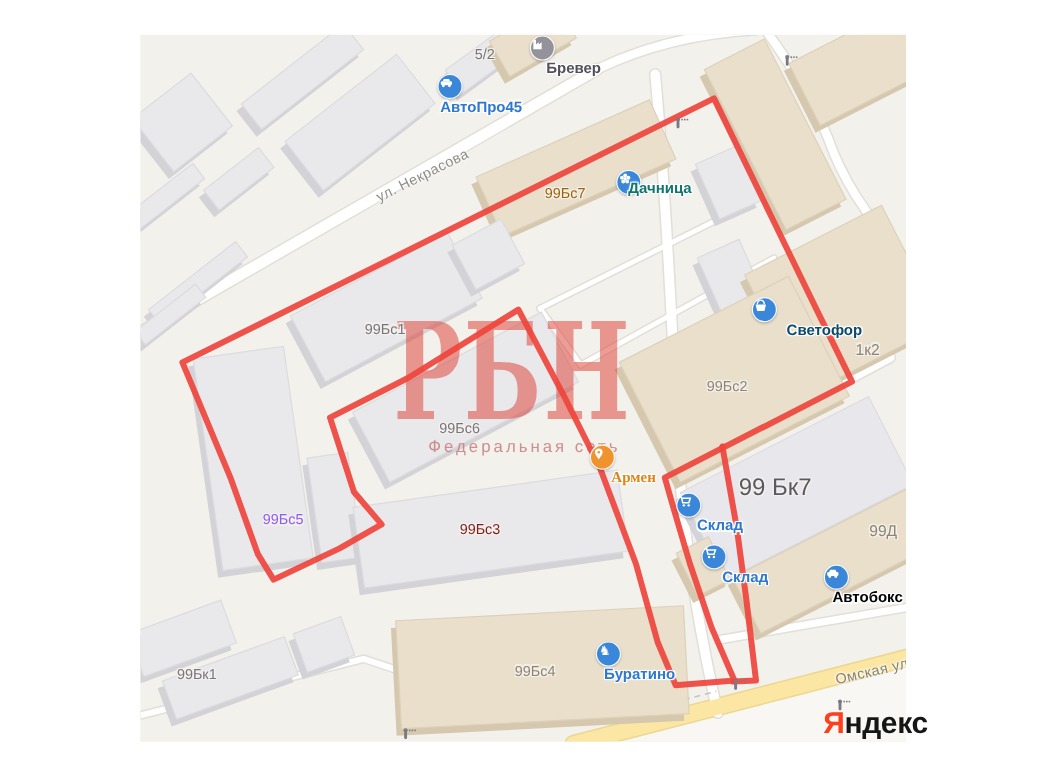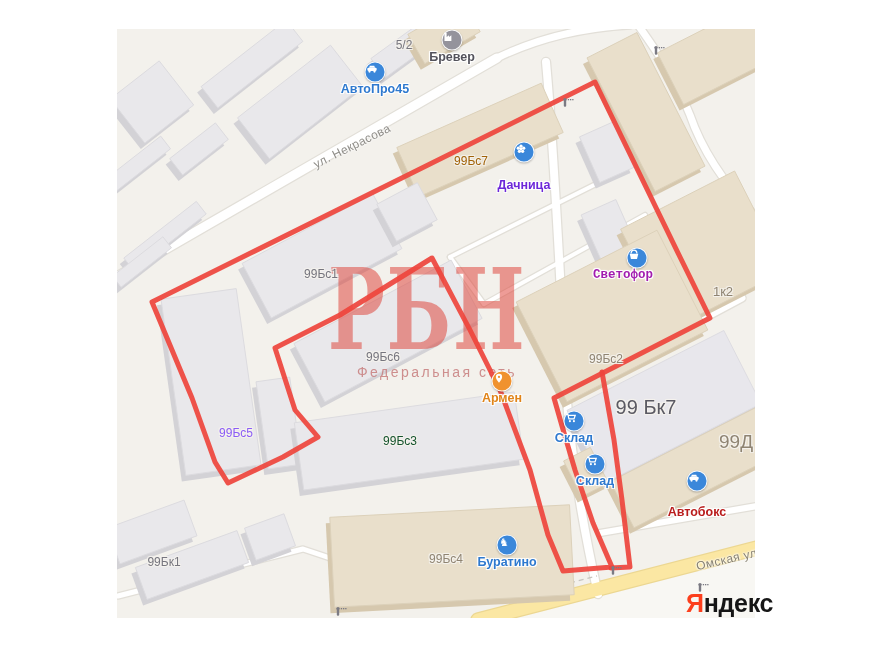--- a/index.html
+++ b/index.html
@@ -11,21 +11,21 @@
   .bl{position:absolute;transform:translate(-50%,-50%);font-size:12px;white-space:nowrap;
       text-shadow:-1px -1px 0 rgba(244,242,237,.85),1px -1px 0 rgba(244,242,237,.85),
                   -1px 1px 0 rgba(244,242,237,.85),1px 1px 0 rgba(244,242,237,.85),0 0 3px rgba(244,242,237,.95);}
   .street{position:absolute;font-size:12px;white-space:nowrap;letter-spacing:.4px;
       text-shadow:0 0 2px #fff,0 0 2px #fff,0 0 3px #fff;}
   .poi-icon{position:absolute;width:21px;height:21px;border-radius:50%;transform:translate(-50%,-50%);
       border:1.5px solid rgba(255,255,255,.95);box-sizing:border-box;box-shadow:0 1px 2px rgba(0,0,0,.25);
       display:flex;align-items:center;justify-content:center;}
   .poi-label{position:absolute;transform:translate(-50%,-50%);font-size:12.5px;font-weight:bold;white-space:nowrap;
       text-shadow:-1px -1px 0 rgba(255,255,255,.9),1px -1px 0 rgba(255,255,255,.9),
-                  -1px 1px 0 rgba(255,255,255,.9),1px 1px 0 rgba(255,255,255,.9),0 0 3px rgba(255,255,255,.95);}
+                  -1px 1px 0 rgba(255,255,255,.9),1px 1px 0 rgba(255,255,255,.9),0 0 3px rgba(255,255,255,.95);margin-left:26px;}
   .wm-title{font-family:"DejaVu Serif",serif;font-weight:bold;font-size:112px;
       fill:rgba(221,58,48,0.5);letter-spacing:2px;}
   .wm-sub{font-family:"Liberation Sans",sans-serif;font-size:14px;letter-spacing:2.5px;
       fill:rgba(199,125,124,0.85);}
   .logo{position:absolute;left:686px;top:589px;font-size:25px;font-weight:bold;letter-spacing:-0.3px;}
 </style>
 </head>
 <body>
 
 <div class="page">
@@ -157,25 +157,25 @@
             <rect x="7.2" y="-4" width="1.3" height="1.3" fill="#7b7a83"></rect>
           </g>
         </g>
     </svg>
     <div class="labels" id="map-labels">
         <div class="bl" style="left: 287px; top: 16px; color: rgb(118, 117, 126);">5/2</div>
         <div class="bl" style="left: 354px; top: 132px; color: #a16207;">99Бс7</div>
         <div class="bl" style="left: 204px; top: 231px; color: rgb(118, 117, 126); margin-top: 14px;">99Бс1</div>
         <div class="bl" style="left: 266px; top: 328px; color: rgb(118, 117, 126);">99Бс6</div>
         <div class="bl" style="left: 119px; top: 404px; color: #8b5cf6;">99Бс5</div>
-        <div class="bl" style="left: 283px; top: 412px; color: #14532d;">99Бс3</div>
-        <div class="bl" style="left: 489px; top: 293px; color: rgb(143, 132, 114); margin-top: 37px;">99Бс2</div>
+        <div class="bl" style="left: 283px; top: 412px; color: #7f1d1d;">99Бс3</div>
+        <div class="bl" style="left: 489px; top: 293px; color: rgb(143, 132, 114);">99Бс2</div>
         <div class="bl" style="left: 606px; top: 233px; color: rgb(143, 132, 114); font-size: 13px; margin-top: 29px;">1к2</div>
         <div class="bl" style="left: 529px; top: 378px; color: rgb(91, 90, 99); font-size: 20px;">99 Бк7</div>
-        <div class="bl" style="left: 619px; top: 413px; color: rgb(143, 132, 114); font-size: 19px;">99Д</div>
+        <div class="bl" style="left: 619px; top: 413px; color: rgb(143, 132, 114); font-size: 13px;">99Д</div>
         <div class="bl" style="left: 329px; top: 530px; color: rgb(143, 132, 114);">99Бс4</div>
         <div class="bl" style="left: 47px; top: 533px; color: rgb(118, 117, 126);">99Бк1</div>
         <div class="street" style="left: 235px; top: 117px; color: rgb(143, 141, 136); transform: translate(-50%, -50%) rotate(-26.5deg);">ул. Некрасова</div>
         <div class="street" style="left: 620px; top: 528px; color: rgb(135, 128, 111); transform: translate(-50%, -50%) rotate(-13deg);">Омская улица</div>
         <div class="poi-icon" style="left: 258px; top: 43px; background: rgb(58, 135, 218);">
           <svg width="13" height="13" viewBox="-6 -6 12 12">
             <g fill="#fff">
               <rect x="-4.3" y="-1.2" width="8.6" height="3" rx="1"></rect>
               <path d="M-2.8,-1.2 L-2,-3 h4 l0.9,1.8 z"></path>
               <circle cx="-2.3" cy="2.3" r="1.05"></circle>
@@ -197,39 +197,39 @@
             <g fill="#fff">
               <circle cx="0" cy="-2.6" r="1.5"></circle>
               <circle cx="2.5" cy="-0.8" r="1.5"></circle>
               <circle cx="1.5" cy="2.1" r="1.5"></circle>
               <circle cx="-1.5" cy="2.1" r="1.5"></circle>
               <circle cx="-2.5" cy="-0.8" r="1.5"></circle>
               <circle cx="0" cy="0" r="1.3"></circle>
             </g>
           </svg>
         </div>
-        <div class="poi-label" style="left: 407px; top: 156px; color: #6d28d9;">Дачница</div>
+        <div class="poi-label" style="left: 407px; top: 128px; color: #0f766e;">Дачница</div>
         <div class="poi-icon" style="left: 520px; top: 229px; background: rgb(58, 135, 218);">
           <svg width="13" height="13" viewBox="-6 -6 12 12">
             <g fill="#fff">
               <path d="M-2.7,-1.4 a2.7,3.1 0 0 1 5.4,0" fill="none" stroke="#fff" stroke-width="1.1"></path>
               <path d="M-4,-1.2 h8 l-1.2,5 h-5.6 z"></path>
             </g>
           </svg>
         </div>
-        <div class="poi-label" style="left: 506px; top: 246px; color: #a21caf; font-family: Liberation Mono, monospace;">Светофор</div>
+        <div class="poi-label" style="left: 544px; top: 246px; color: #0c4a6e;">Светофор</div>
         <div class="poi-icon" style="left: 385px; top: 352px; background: rgb(240, 146, 46);">
           <svg width="13" height="13" viewBox="-6 -6 12 12">
             <g fill="#fff">
               <path d="M0,4.4 C-2.3,1.5 -2.9,0.4 -2.9,-1 a2.9,2.9 0 1 1 5.8,0 C2.9,0.4 2.3,1.5 0,4.4 z"></path>
               <circle cx="0" cy="-1" r="1" fill="#f0922e"></circle>
             </g>
           </svg>
         </div>
-        <div class="poi-label" style="left: 385px; top: 369px; color: rgb(224, 132, 25);">Армен</div>
+        <div class="poi-label" style="left: 385px; top: 369px; color: rgb(224, 132, 25); font-family: Liberation Serif, serif;">Армен</div>
         <div class="poi-icon" style="left: 457px; top: 392px; background: rgb(58, 135, 218);">
           <svg width="13" height="13" viewBox="-6 -6 12 12">
             <g fill="#fff">
               <path d="M-4.6,-3.4 h1.7 l1,4.2 h4.7 l1.1,-3.3 h-6.3" fill="none" stroke="#fff" stroke-width="1.15"></path>
               <circle cx="-1" cy="2.9" r="0.95"></circle>
               <circle cx="2.7" cy="2.9" r="0.95"></circle>
             </g>
           </svg>
         </div>
         <div class="poi-label" style="left: 457px; top: 409px; color: rgb(46, 121, 207);">Склад</div>
@@ -246,21 +246,21 @@
         <div class="poi-icon" style="left: 580px; top: 452px; background: rgb(58, 135, 218);">
           <svg width="13" height="13" viewBox="-6 -6 12 12">
             <g fill="#fff">
               <rect x="-4.3" y="-1.2" width="8.6" height="3" rx="1"></rect>
               <path d="M-2.8,-1.2 L-2,-3 h4 l0.9,1.8 z"></path>
               <circle cx="-2.3" cy="2.3" r="1.05"></circle>
               <circle cx="2.3" cy="2.3" r="1.05"></circle>
             </g>
           </svg>
         </div>
-        <div class="poi-label" style="left: 580px; top: 483px; color: #b91c1c;">Автобокс</div>
+        <div class="poi-label" style="left: 580px; top: 469px; color: #000000;">Автобокс</div>
         <div class="poi-icon" style="left: 390px; top: 516px; background: rgb(58, 135, 218);">
           <svg width="13" height="13" viewBox="-6 -6 12 12">
             <g fill="#fff">
               <text x="0" y="3.6" text-anchor="middle" font-size="10" fill="#fff" font-family="DejaVu Sans, sans-serif">♞</text>
             </g>
           </svg>
         </div>
         <div class="poi-label" style="left: 390px; top: 533px; color: rgb(46, 121, 207);">Буратино</div>
       </div>
   </div>

